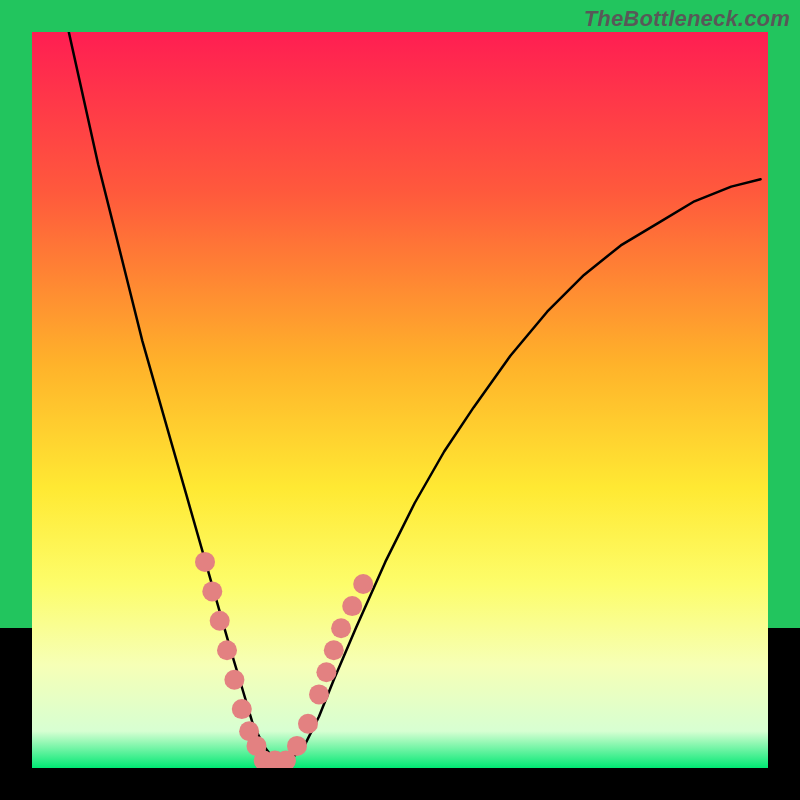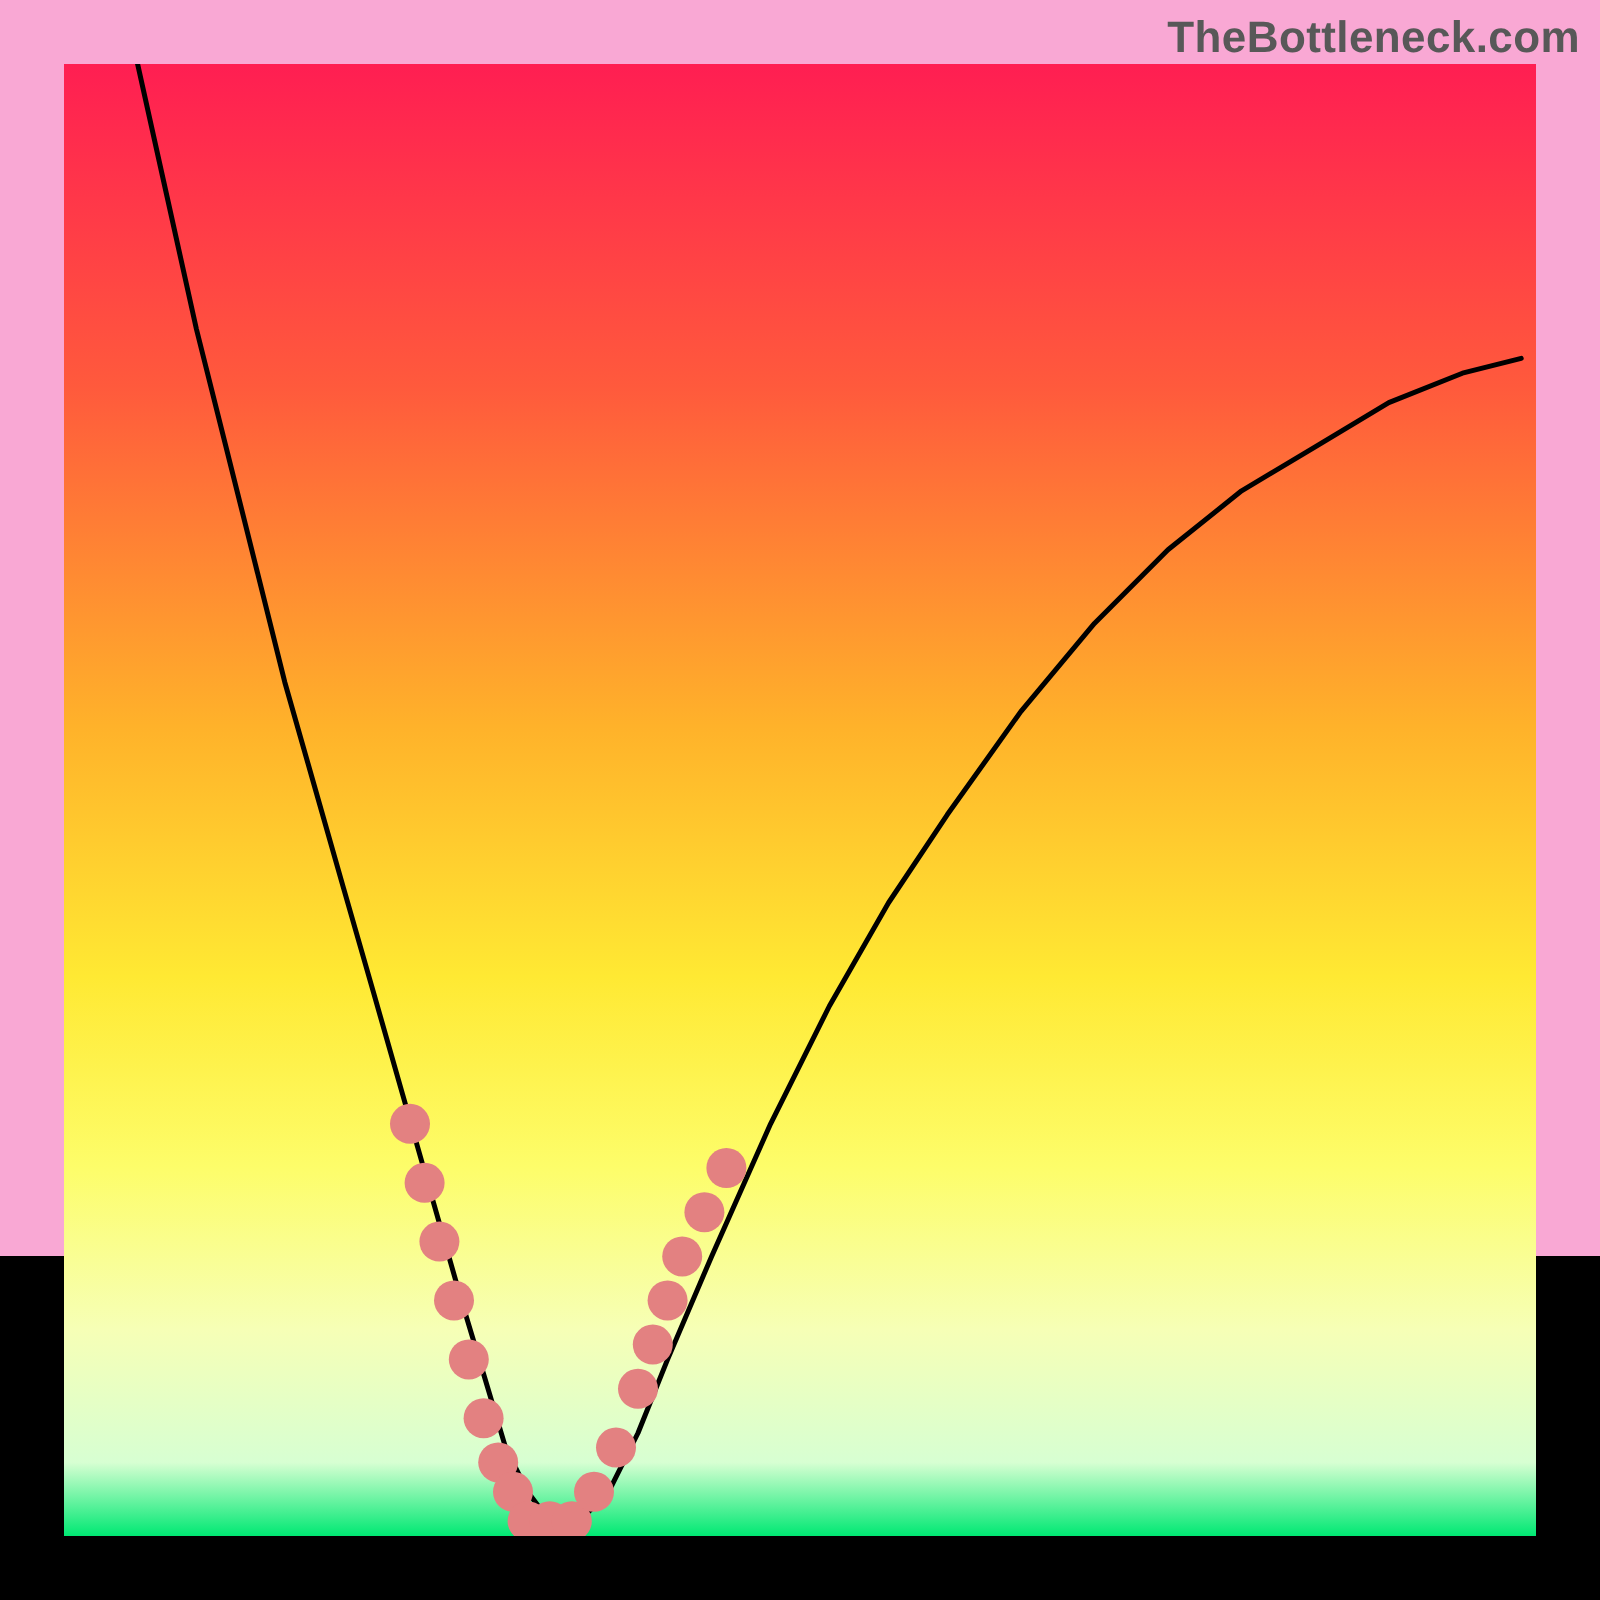--- a/index.html
+++ b/index.html
@@ -7,21 +7,22 @@
     padding: 0;
     width: 800px;
     height: 800px;
     background: #000000;
     overflow: hidden;
   }
   .frame {
     position: relative;
     width: 800px;
     height: 628px;
-    background: #f9a8d4;
+    background: #22c55e;
+    font-style: italic;
   }
   .watermark {
     position: absolute;
     top: 6px;
     right: 10px;
     font-family: "Helvetica Neue", Helvetica, Arial, sans-serif;
     font-size: 22px;
     font-weight: 600;
     color: #585858;
     letter-spacing: 0.2px;

